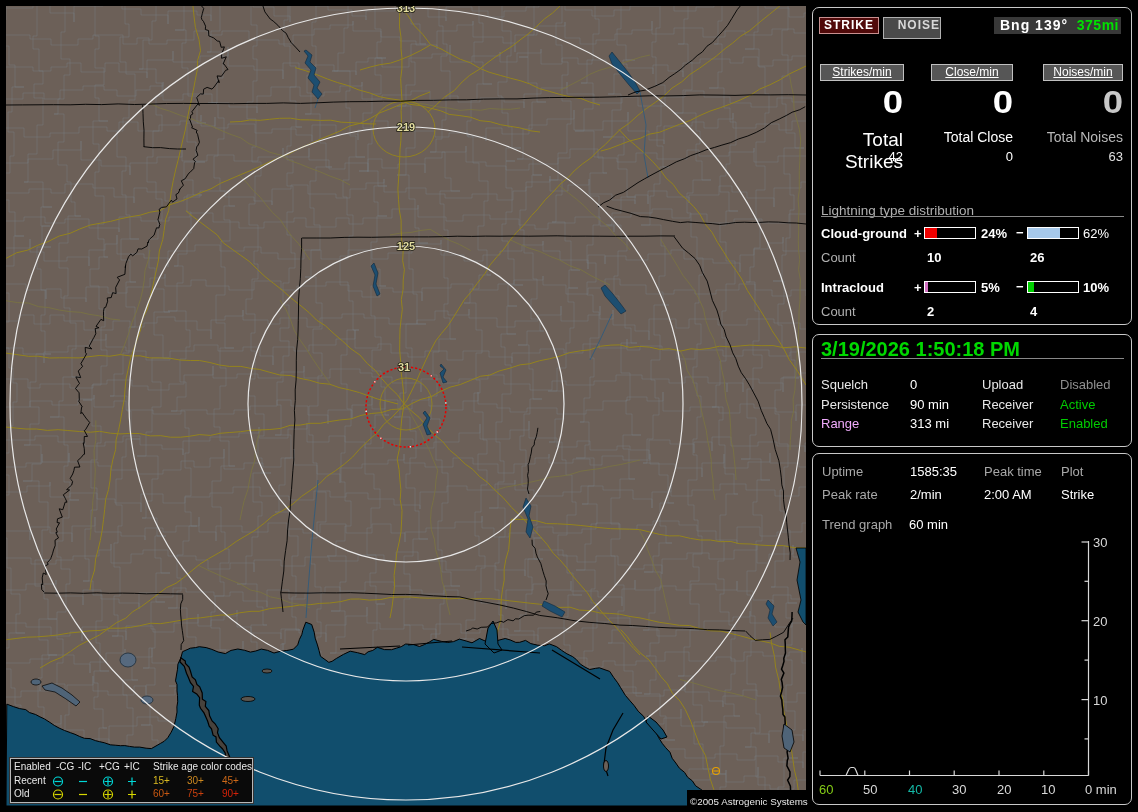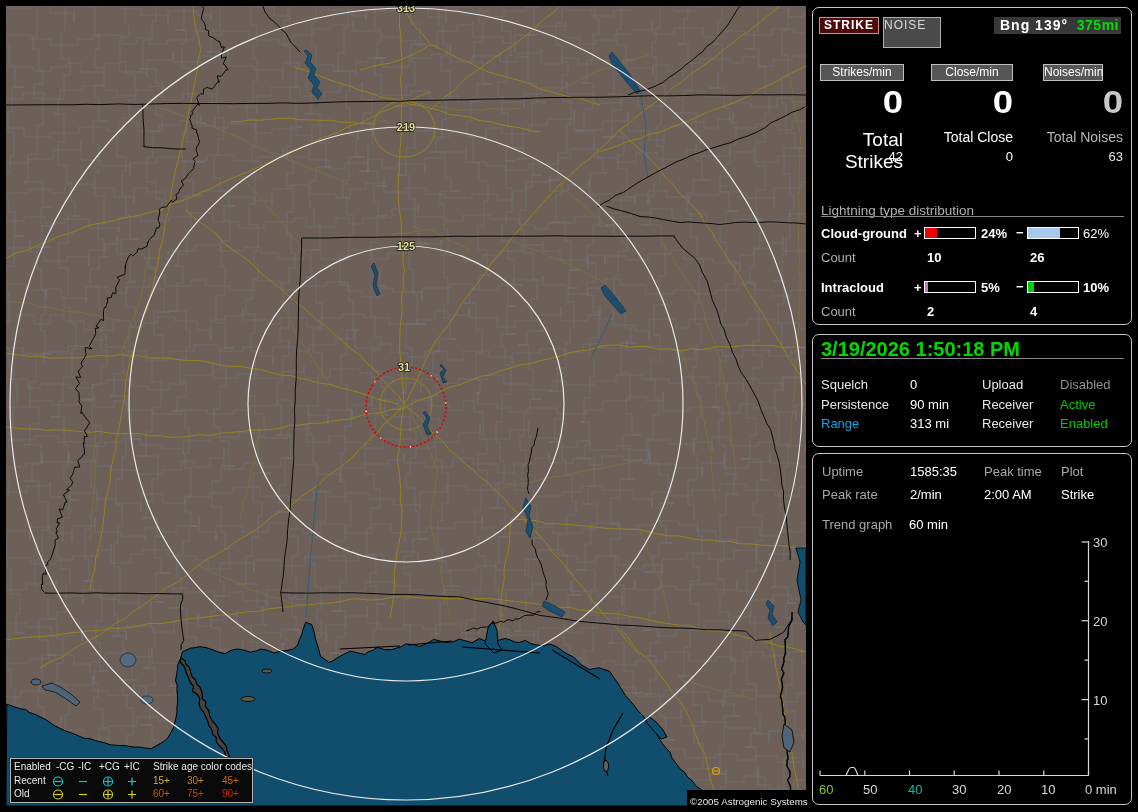--- a/index.html
+++ b/index.html
@@ -1,20 +1,20 @@
 <!DOCTYPE html>
 <html><head><meta charset="utf-8"><style>
 * { margin:0; padding:0; box-sizing:border-box; }
 html,body { width:1138px; height:812px; background:#000; overflow:hidden; }
 body { font-family:"Liberation Sans", sans-serif; position:relative; }
 .ab { position:absolute; }
 .panel { position:absolute; left:812px; width:320px; background:#000;
   border:1px solid #c8c8c8; border-radius:7px; }
 .btn { position:absolute; background:#565656; border:1px solid #c0c0c0;
-  color:#fff; text-align:center; font-size:12px; line-height:15px; height:17px; }
+  color:#fff; text-align:center; font-size:12px; line-height:15px; height:17px;text-decoration:underline; }
 .w { color:#fff; }
 .bar { position:absolute; width:52px; height:12px; border:1px solid #fff; background:#000; }
 .bar i { position:absolute; left:0; top:0; bottom:0; display:block; }
 .r13 { font-size:13px; }
 </style></head>
 <body>
 <div class="ab" style="left:6px;top:6px;width:800px;height:800px;background:#6c6058"></div>
 <svg width="800" height="800" viewBox="6 6 800 800" style="position:absolute;left:6px;top:6px">
 <rect x="6" y="6" width="800" height="800" fill="#6c6058"></rect>
 <path d="M6,8L33,8L33,4L50,4L50,13L74,13L74,22L74,6L103,6L103,0L122,0L122,9L141,9L141,15L168,15L168,24L168,11L197,11L197,15L211,15L211,21L211,4L238,4L238,-2L253,-2L253,7L274,7L274,16L290,16L290,22L290,5L315,5L315,-4L315,6L328,6L328,10L352,10L352,16L366,16L366,20L366,11L395,11L395,2L415,2L415,8L428,8L428,17L446,17L446,21L446,7L472,7L472,11L488,11L488,17L504,17L504,11L526,11L526,7L539,7L539,-2L565,-2L565,-8L565,10L592,10L592,16L614,16L614,10L630,10L630,6L659,6L659,2L674,2L674,-7L674,11L696,11L696,7L714,7L714,-2L740,-2L740,-6L740,4L765,4L765,8L789,8L789,17L804,17L804,13L818,13L818,22L818,11M6,35L30,35L30,39L51,39L51,45L78,45L78,39L93,39L93,35L123,35L123,44L137,44L137,38L149,38L149,44L167,44L167,40L194,40L194,31L208,31L208,35L222,35L222,31L249,31L249,40L279,40L279,44L293,44L293,35L314,35L314,29L330,29L330,25L353,25L353,21L353,31L381,31L381,37L400,37L400,41L416,41L416,45L437,45L437,49L437,31L457,31L457,25L473,25L473,21L473,37L503,37L503,43L515,43L515,52L515,35L537,35L537,26L565,26L565,22L565,38L580,38L580,44L596,44L596,40L615,40L615,34L632,34L632,30L652,30L652,21L652,34L674,34L674,28L703,28L703,37L725,37L725,31L745,31L745,35L772,35L772,29L794,29L794,33L814,33L814,29M6,67L33,67L33,71L51,71L51,67L67,67L67,63L81,63L81,72L105,72L105,63L119,63L119,72L147,72L147,78L147,60L173,60L173,51L173,62L200,62L200,56L228,56L228,47L228,66L254,66L254,70L283,70L283,79L283,63L299,63L299,69L315,69L315,65L334,65L334,71L356,71L356,75L356,62L368,62L368,58L382,58L382,67L409,67L409,58L432,58L432,54L450,54L450,45L450,62L472,62L472,56L500,56L500,52L500,62L517,62L517,53L541,53L541,49L541,64L562,64L562,58L578,58L578,64L592,64L592,60L606,60L606,64L627,64L627,68L653,68L653,74L653,65L668,65L668,71L683,71L683,77L683,63L700,63L700,59L730,59L730,63L743,63L743,57L758,57L758,66L773,66L773,60L792,60L792,56L814,56L814,60M6,99L23,99L23,93L44,93L44,99L60,99L60,90L83,90L83,86L104,86L104,90L117,90L117,96L136,96L136,90L150,90L150,86L163,86L163,82L163,100L183,100L183,94L212,94L212,103L229,103L229,107L257,107L257,113L257,96L271,96L271,87L300,87L300,96L324,96L324,92L340,92L340,86L362,86L362,82L362,99L382,99L382,95L411,95L411,91L430,91L430,100L446,100L446,96L458,96L458,102L480,102L480,98L504,98L504,102L524,102L524,108L524,94L541,94L541,88L567,88L567,82L567,94L594,94L594,103L622,103L622,97L638,97L638,106L665,106L665,97L685,97L685,91L704,91L704,97L730,97L730,103L751,103L751,107L777,107L777,98L792,98L792,102L817,102L817,96M6,128L24,128L24,137L50,137L50,133L79,133L79,127L107,127L107,131L119,131L119,122L138,122L138,131L159,131L159,125L180,125L180,121L201,121L201,115L201,126L215,126L215,117L215,128L228,128L228,124L255,124L255,133L272,133L272,129L296,129L296,135L312,135L312,141L312,125L336,125L336,134L358,134L358,140L358,130L371,130L371,121L388,121L388,127L406,127L406,131L435,131L435,137L449,137L449,133L468,133L468,137L486,137L486,141L486,128L502,128L502,134L529,134L529,125L547,125L547,119L574,119L574,110L574,130L603,130L603,121L628,121L628,112L628,131L649,131L649,140L664,140L664,144L664,126L692,126L692,122L704,122L704,128L718,128L718,119L733,119L733,113L733,128L756,128L756,124L779,124L779,130L792,130L792,121L810,121L810,130M6,163L28,163L28,159L53,159L53,150L81,150L81,141L81,160L101,160L101,166L130,166L130,175L130,163L157,163L157,157L182,157L182,148L182,161L207,161L207,155L234,155L234,161L258,161L258,157L283,157L283,148L283,157L309,157L309,148L309,160L329,160L329,169L345,169L345,163L368,163L368,172L368,159L382,159L382,168L398,168L398,164L425,164L425,173L425,158L442,158L442,152L466,152L466,146L466,162L486,162L486,166L506,166L506,170L529,170L529,164L558,164L558,158L570,158L570,149L598,149L598,158L617,158L617,162L636,162L636,153L657,153L657,159L687,159L687,150L699,150L699,156L729,156L729,152L754,152L754,148L754,162L778,162L778,156L807,156L807,152M6,193L29,193L29,189L51,189L51,193L65,193L65,184L93,184L93,188L114,188L114,197L134,197L134,203L134,188L147,188L147,192L165,192L165,201L184,201L184,197L200,197L200,191L225,191L225,197L254,197L254,201L272,201L272,205L272,189L291,189L291,185L308,185L308,194L336,194L336,198L350,198L350,189L366,189L366,183L384,183L384,179L384,192L406,192L406,188L426,188L426,194L445,194L445,198L472,198L472,194L497,194L497,200L513,200L513,191L526,191L526,182L550,182L550,176L550,191L568,191L568,185L589,185L589,179L589,194L612,194L612,200L635,200L635,204L635,195L648,195L648,204L648,191L667,191L667,197L689,197L689,203L689,195L719,195L719,186L732,186L732,192L747,192L747,198L774,198L774,207L774,188L801,188L801,182L827,182L827,191M6,221L24,221L24,217L45,217L45,223L65,223L65,219L89,219L89,228L119,228L119,232L119,217L141,217L141,221L169,221L169,217L190,217L190,213L213,213L213,222L239,222L239,228L264,228L264,222L294,222L294,218L306,218L306,227L336,227L336,218L349,218L349,224L363,224L363,218L392,218L392,209L418,209L418,205L418,217L446,217L446,221L463,221L463,215L490,215L490,219L519,219L519,225L535,225L535,229L548,229L548,223L575,223L575,217L600,217L600,226L614,226L614,232L614,217L631,217L631,213L652,213L652,209L672,209L672,218L690,218L690,214L707,214L707,223L734,223L734,219L762,219L762,223L789,223L789,214L810,214L810,208L810,219M6,248L30,248L30,239L30,252L44,252L44,261L67,261L67,257L89,257L89,266L89,250L105,250L105,244L117,244L117,235L117,254L144,254L144,258L168,258L168,267L168,251L195,251L195,245L220,245L220,251L244,251L244,247L261,247L261,253L278,253L278,259L304,259L304,250L321,250L321,259L348,259L348,250L372,250L372,259L388,259L388,253L412,253L412,244L441,244L441,240L441,255L464,255L464,261L483,261L483,255L500,255L500,251L522,251L522,245L543,245L543,241L543,251L560,251L560,260L588,260L588,269L588,255L605,255L605,264L605,256L626,256L626,260L648,260L648,254L671,254L671,250L684,250L684,259L713,259L713,263L740,263L740,272L740,255L754,255L754,249L768,249L768,243L783,243L783,237L783,251L812,251L812,255M6,284L26,284L26,290L46,290L46,299L46,289L61,289L61,298L86,298L86,302L86,287L108,287L108,293L127,293L127,287L150,287L150,278L165,278L165,274L165,286L191,286L191,280L206,280L206,286L229,286L229,290L254,290L254,281L281,281L281,290L297,290L297,286L326,286L326,282L348,282L348,291L362,291L362,297L380,297L380,288L393,288L393,292L422,292L422,301L422,288L451,288L451,284L473,284L473,290L498,290L498,284L514,284L514,280L543,280L543,276L543,285L566,285L566,294L588,294L588,288L605,288L605,279L620,279L620,285L646,285L646,294L674,294L674,290L695,290L695,294L716,294L716,290L739,290L739,284L755,284L755,290L772,290L772,296L791,296L791,290L806,290L806,296M6,321L19,321L19,315L34,315L34,324L50,324L50,315L64,315L64,321L84,321L84,330L113,330L113,321L130,321L130,327L144,327L144,323L157,323L157,317L175,317L175,321L197,321L197,330L211,330L211,339L211,320L225,320L225,316L243,316L243,310L243,320L268,320L268,324L280,324L280,318L307,318L307,327L320,327L320,318L342,318L342,314L364,314L364,318L389,318L389,324L417,324L417,320L435,320L435,311L448,311L448,315L469,315L469,309L469,318L497,318L497,327L515,327L515,321L538,321L538,315L561,315L561,306L561,321L588,321L588,315L600,315L600,306L600,319L613,319L613,310L613,325L635,325L635,331L649,331L649,340L649,319L676,319L676,328L689,328L689,319L718,319L718,325L747,325L747,319L774,319L774,323L800,323L800,329L813,329L813,338L813,320M6,348L23,348L23,354L44,354L44,363L44,352L68,352L68,346L90,346L90,340L106,340L106,334L106,347L126,347L126,351L146,351L146,360L170,360L170,351L194,351L194,345L218,345L218,351L243,351L243,347L260,347L260,356L273,356L273,365L273,347L294,347L294,351L309,351L309,345L336,345L336,339L355,339L355,330L355,348L378,348L378,344L391,344L391,353L408,353L408,357L425,357L425,351L447,351L447,360L463,360L463,351L489,351L489,357L512,357L512,363L512,353L540,353L540,349L564,349L564,353L583,353L583,344L599,344L599,348L627,348L627,339L627,350L640,350L640,346L662,346L662,350L677,350L677,359L695,359L695,350L723,350L723,356L743,356L743,350L769,350L769,356L790,356L790,352L808,352L808,348M6,379L28,379L28,388L40,388L40,384L70,384L70,388L93,388L93,384L107,384L107,380L132,380L132,386L148,386L148,390L169,390L169,384L184,384L184,375L213,375L213,366L213,378L237,378L237,374L258,374L258,378L281,378L281,372L304,372L304,366L304,378L330,378L330,369L360,369L360,373L372,373L372,377L392,377L392,383L421,383L421,392L421,379L442,379L442,383L459,383L459,379L488,379L488,375L504,375L504,384L530,384L530,390L552,390L552,381L566,381L566,385L594,385L594,381L616,381L616,375L642,375L642,379L669,379L669,383L685,383L685,377L708,377L708,383L727,383L727,392L727,383L743,383L743,392L743,379L759,379L759,383L783,383L783,392L783,377L800,377L800,373L828,373L828,369M6,407L30,407L30,401L52,401L52,405L78,405L78,399L94,399L94,395L94,407L114,407L114,401L126,401L126,410L153,410L153,414L181,414L181,410L207,410L207,414L234,414L234,410L250,410L250,406L277,406L277,400L291,400L291,406L308,406L308,415L328,415L328,424L328,410L352,410L352,419L352,405L372,405L372,396L372,409L385,409L385,400L398,400L398,409L412,409L412,400L429,400L429,396L429,406L449,406L449,410L463,410L463,401L478,401L478,392L478,404L497,404L497,408L510,408L510,412L527,412L527,408L557,408L557,414L586,414L586,410L603,410L603,401L627,401L627,397L647,397L647,401L663,401L663,392L663,411L690,411L690,407L719,407L719,413L740,413L740,404L754,404L754,408L776,408L776,412L796,412L796,421L796,405L812,405L812,401M6,440L35,440L35,436L58,436L58,442L85,442L85,446L105,446L105,442L123,442L123,436L140,436L140,445L162,445L162,449L183,449L183,455L183,441L210,441L210,437L239,437L239,433L259,433L259,427L259,438L288,438L288,429L307,429L307,423L307,442L329,442L329,436L345,436L345,442L365,442L365,448L383,448L383,439L413,439L413,448L434,448L434,442L459,442L459,433L480,433L480,424L480,439L510,439L510,430L529,430L529,421L529,438L557,438L557,447L577,447L577,441L590,441L590,450L617,450L617,446L630,446L630,450L649,450L649,459L649,440L670,440L670,444L694,444L694,453L694,442L712,442L712,451L712,437L731,437L731,446L758,446L758,442L777,442L777,446L805,446L805,452L805,443L831,443L831,439M6,467L26,467L26,463L42,463L42,454L42,462L69,462L69,453L69,462L98,462L98,466L111,466L111,470L137,470L137,474L163,474L163,470L181,470L181,461L194,461L194,467L210,467L210,458L224,458L224,449L224,469L244,469L244,463L263,463L263,467L281,467L281,458L294,458L294,449L294,465L317,465L317,474L340,474L340,483L340,468L362,468L362,464L388,464L388,460L404,460L404,454L404,463L425,463L425,467L453,467L453,458L473,458L473,464L498,464L498,473L514,473L514,464L535,464L535,458L549,458L549,454L549,463L573,463L573,459L590,459L590,465L602,465L602,456L623,456L623,460L650,460L650,454L650,464L675,464L675,468L702,468L702,477L702,463L724,463L724,454L724,468L748,468L748,462L770,462L770,453L770,463L799,463L799,467L824,467L824,476M6,492L27,492L27,486L50,486L50,482L50,497L70,497L70,493L97,493L97,499L115,499L115,503L141,503L141,512L141,494L163,494L163,503L185,503L185,497L210,497L210,493L233,493L233,487L260,487L260,496L289,496L289,500L314,500L314,491L330,491L330,497L346,497L346,493L368,493L368,499L394,499L394,505L420,505L420,509L420,492L447,492L447,486L467,486L467,490L495,490L495,484L515,484L515,480L515,490L534,490L534,496L563,496L563,492L581,492L581,486L603,486L603,490L633,490L633,499L652,499L652,508L652,492L671,492L671,483L671,496L692,496L692,490L720,490L720,484L746,484L746,490L775,490L775,496L799,496L799,487L820,487L820,483M6,531L30,531L30,540L30,527L50,527L50,533L72,533L72,542L72,526L95,526L95,517L95,532L121,532L121,536L145,536L145,540L145,528L163,528L163,532L176,532L176,526L199,526L199,517L199,532L216,532L216,541L216,526L242,526L242,532L268,532L268,523L287,523L287,529L303,529L303,533L320,533L320,524L346,524L346,533L372,533L372,524L391,524L391,533L405,533L405,542L405,532L426,532L426,528L455,528L455,522L482,522L482,516L482,528L494,528L494,537L509,537L509,533L537,533L537,527L553,527L553,533L582,533L582,529L596,529L596,523L619,523L619,529L637,529L637,525L653,525L653,521L679,521L679,525L697,525L697,531L716,531L716,540L737,540L737,544L737,527L760,527L760,536L777,536L777,532L802,532L802,523L820,523L820,514L820,532M6,558L31,558L31,564L56,564L56,560L73,560L73,556L99,556L99,550L111,550L111,544L111,563L131,563L131,554L143,554L143,550L168,550L168,556L196,556L196,560L208,560L208,569L230,569L230,563L254,563L254,572L254,560L281,560L281,566L305,566L305,557L329,557L329,561L358,561L358,555L384,555L384,561L396,561L396,552L418,552L418,561L446,561L446,570L476,570L476,566L496,566L496,570L525,570L525,576L525,559L539,559L539,550L563,550L563,556L577,556L577,562L596,562L596,556L618,556L618,565L630,565L630,569L644,569L644,565L662,565L662,574L662,559L687,559L687,553L709,553L709,559L734,559L734,550L757,550L757,544L757,563L769,563L769,554L793,554L793,545L793,557L821,557L821,563M6,590L26,590L26,584L56,584L56,580L56,596L83,596L83,605L83,590L101,590L101,599L119,599L119,603L139,603L139,609L139,593L157,593L157,597L173,597L173,588L186,588L186,592L214,592L214,596L230,596L230,592L243,592L243,601L267,601L267,607L267,590L289,590L289,599L305,599L305,593L325,593L325,587L340,587L340,591L365,591L365,582L394,582L394,586L410,586L410,590L422,590L422,594L444,594L444,590L458,590L458,599L481,599L481,603L506,603L506,609L506,590L533,590L533,584L547,584L547,590L571,590L571,581L571,591L598,591L598,597L622,597L622,606L622,589L635,589L635,580L635,590L660,590L660,586L676,586L676,590L691,590L691,584L716,584L716,590L737,590L737,581L737,591L753,591L753,600L773,600L773,604L773,595L791,595L791,599L807,599L807,593M6,623L26,623L26,627L51,627L51,636L70,636L70,632L82,632L82,641L82,627L108,627L108,631L126,631L126,640L126,626L153,626L153,632L174,632L174,623L198,623L198,614L198,626L211,626L211,620L224,620L224,616L237,616L237,610L237,627L251,627L251,633L281,633L281,639L281,629L299,629L299,633L326,633L326,642L326,625L346,625L346,616L367,616L367,607L367,623L380,623L380,629L404,629L404,625L423,625L423,629L436,629L436,638L436,624L461,624L461,633L480,633L480,629L508,629L508,635L538,635L538,641L538,628L566,628L566,632L582,632L582,628L597,628L597,622L609,622L609,618L630,618L630,627L657,627L657,636L676,636L676,630L704,630L704,621L733,621L733,617L750,617L750,611L750,623L775,623L775,627L792,627L792,623L809,623L809,629M6,663L30,663L30,659L49,659L49,655L74,655L74,664L90,664L90,673L90,662L106,662L106,653L125,653L125,649L125,657L152,657L152,648L152,663L178,663L178,672L178,663L193,663L193,659L215,659L215,650L243,650L243,641L243,661L257,661L257,652L283,652L283,643L283,662L295,662L295,668L324,668L324,662L354,662L354,671L375,671L375,665L388,665L388,671L401,671L401,665L417,665L417,669L445,669L445,660L474,660L474,669L490,669L490,665L519,665L519,671L548,671L548,677L548,658L564,658L564,649L564,658L587,658L587,667L603,667L603,661L615,661L615,665L636,665L636,661L665,661L665,652L689,652L689,661L716,661L716,657L731,657L731,661L744,661L744,652L763,652L763,656L789,656L789,652L802,652L802,648L802,663L814,663L814,659M6,697L21,697L21,691L40,691L40,682L40,691L67,691L67,685L93,685L93,676L93,691L108,691L108,695L134,695L134,686L146,686L146,695L175,695L175,689L192,689L192,685L216,685L216,681L216,697L231,697L231,693L250,693L250,687L266,687L266,696L286,696L286,687L307,687L307,683L307,695L332,695L332,689L354,689L354,685L375,685L375,694L398,694L398,700L425,700L425,691L441,691L441,700L467,700L467,709L467,696L481,696L481,692L498,692L498,683L498,696L520,696L520,705L541,705L541,711L541,698L553,698L553,702L569,702L569,711L569,697L593,697L593,706L593,696L619,696L619,687L636,687L636,696L664,696L664,690L685,690L685,681L685,692L709,692L709,701L723,701L723,707L723,696L743,696L743,690L757,690L757,696L784,696L784,702L797,702L797,693L818,693L818,697M6,731L23,731L23,740L23,728L45,728L45,724L61,724L61,715L61,730L84,730L84,739L109,739L109,743L109,726L137,726L137,717L158,717L158,721L181,721L181,727L204,727L204,736L224,736L224,730L239,730L239,739L239,728L265,728L265,737L292,737L292,746L292,728L309,728L309,737L328,737L328,743L328,726L347,726L347,732L367,732L367,728L388,728L388,724L412,724L412,730L441,730L441,724L468,724L468,718L497,718L497,727L515,727L515,718L534,718L534,712L534,728L559,728L559,724L575,724L575,733L593,733L593,739L593,729L619,729L619,725L634,725L634,734L651,734L651,740L651,724L664,724L664,718L681,718L681,709L681,726L704,726L704,722L726,722L726,728L755,728L755,734L769,734L769,743L769,731L787,731L787,735L803,735L803,741L803,730L822,730L822,724M6,757L24,757L24,761L50,761L50,755L71,755L71,761L86,761L86,755L105,755L105,764L126,764L126,758L146,758L146,754L161,754L161,758L178,758L178,762L197,762L197,766L197,754L226,754L226,763L242,763L242,754L265,754L265,760L285,760L285,751L302,751L302,747L325,747L325,756L354,756L354,765L354,752L381,752L381,758L410,758L410,767L410,751L423,751L423,742L423,755L439,755L439,746L461,746L461,755L479,755L479,761L499,761L499,765L523,765L523,774L523,755L540,755L540,751L559,751L559,742L559,753L580,753L580,744L604,744L604,740L604,755L631,755L631,759L649,759L649,765L649,753L666,753L666,749L685,749L685,758L715,758L715,754L737,754L737,760L755,760L755,756L778,756L778,762L803,762L803,768L803,752L831,752L831,743L831,757M6,782L30,782L30,791L43,791L43,797L43,780L60,780L60,771L60,784L82,784L82,778L109,778L109,769L109,785L138,785L138,794L138,779L154,779L154,770L154,785L183,785L183,789L202,789L202,798L202,785L231,785L231,791L256,791L256,782L272,782L272,778L290,778L290,769L290,785L304,785L304,779L327,779L327,788L355,788L355,792L376,792L376,798L376,784L404,784L404,775L422,775L422,781L438,781L438,772L465,772L465,778L484,778L484,772L502,772L502,778L520,778L520,772L548,772L548,778L576,778L576,774L590,774L590,768L590,784L612,784L612,780L630,780L630,771L630,782L659,782L659,776L681,776L681,780L710,780L710,774L726,774L726,770L726,782L744,782L744,776L758,776L758,767L758,785L770,785L770,789L794,789L794,780L820,780L820,784M6,6L6,20L0,20L0,46L9,46L9,65L15,65L15,87L24,87L12,87L12,112L8,112L8,132L14,132L14,156L10,156L10,173L1,173L1,200L-8,200L9,200L9,212L15,212L15,236L24,236L14,236L14,266L5,266L5,293L9,293L9,322L-0,322L-0,348L9,348L9,368L13,368L13,383L17,383L17,402L13,402L13,426L9,426L9,453L3,453L3,475L9,475L9,495L-0,495L-0,518L4,518L4,538L-2,538L7,538L7,568L11,568L11,594L20,594L20,614L16,614L16,633L25,633L9,633L9,648L0,648L0,669L-6,669L11,669L11,688L15,688L15,705L21,705L21,721L12,721L12,741L3,741L3,756L12,756L12,782L6,782L6,800L10,800L10,818L14,818M37,6L37,36L33,36L33,49L39,49L39,71L43,71L43,84L34,84L34,98L43,98L43,125L37,125L37,154L28,154L28,182L24,182L43,182L43,207L52,207L41,207L41,226L50,226L42,226L42,247L51,247L37,247L37,269L41,269L41,290L45,290L45,315L41,315L41,331L45,331L45,354L51,354L36,354L36,382L30,382L30,407L39,407L39,424L30,424L30,445L24,445L41,445L41,464L32,464L32,481L23,481L39,481L39,502L48,502L48,530L42,530L42,560L51,560L35,560L35,586L44,586L44,599L48,599L48,619L57,619L39,619L39,640L48,640L48,655L57,655L42,655L42,678L38,678L38,707L44,707L44,732L50,732L38,732L38,756L34,756L34,768L43,768L43,796L52,796L41,796L41,817L47,817M65,6L65,32L61,32L61,59L70,59L70,75L64,75L64,99L58,99L58,114L54,114L64,114L64,142L58,142L58,165L67,165L67,182L71,182L71,202L75,202L75,216L81,216L68,216L68,243L59,243L59,268L68,268L68,296L64,296L64,308L70,308L70,323L76,323L76,349L72,349L72,377L81,377L63,377L63,401L59,401L59,417L50,417L64,417L64,445L68,445L68,466L64,466L64,482L70,482L70,500L79,500L69,500L69,518L63,518L63,541L57,541L57,557L61,557L61,569L70,569L70,584L66,584L66,612L57,612L57,639L63,639L63,663L57,663L57,684L53,684L65,684L65,699L69,699L69,715L65,715L65,743L74,743L74,760L80,760L68,760L68,788L74,788L74,814L83,814L68,814M95,6L95,36L99,36L99,49L95,49L95,68L104,68L104,85L95,85L95,98L99,98L99,121L108,121L93,121L93,144L99,144L99,172L95,172L95,196L104,196L104,224L98,224L98,239L104,239L104,257L108,257L99,257L99,269L90,269L90,286L99,286L99,309L105,309L105,327L101,327L101,350L107,350L107,366L101,366L101,385L92,385L92,400L83,400L92,400L92,426L101,426L101,443L97,443L97,460L91,460L91,488L97,488L97,510L91,510L91,529L85,529L85,559L89,559L89,581L83,581L93,581L93,595L102,595L102,621L96,621L96,643L100,643L100,671L109,671L94,671L94,683L98,683L98,697L94,697L94,709L103,709L103,728L107,728L99,728L99,752L90,752L90,772L84,772L93,772L93,794L102,794L102,819L106,819M125,6L125,24L129,24L129,37L120,37L120,62L126,62L126,74L135,74L135,100L129,100L129,118L123,118L123,131L117,131L117,157L126,157L126,171L122,171L122,195L126,195L126,215L130,215L130,239L139,239L121,239L121,260L130,260L130,282L136,282L126,282L126,307L135,307L135,327L129,327L129,353L123,353L123,374L114,374L114,396L110,396L127,396L127,411L131,411L131,439L140,439L126,439L126,457L122,457L122,479L116,479L116,505L122,505L122,526L118,526L118,543L114,543L114,567L120,567L120,596L114,596L114,615L118,615L118,636L112,636L123,636L123,664L132,664L132,680L138,680L123,680L123,695L127,695L127,708L133,708L133,735L127,735L127,756L131,756L131,785L122,785L122,804L116,804L116,824L120,824M156,6L156,21L152,21L152,40L143,40L143,69L139,69L156,69L156,83L162,83L162,96L156,96L156,115L162,115L162,131L153,131L153,157L147,157L147,182L156,182L156,199L162,199L162,220L158,220L158,239L149,239L149,268L155,268L155,289L164,289L164,312L170,312L154,312L154,335L163,335L163,358L169,358L152,358L152,382L161,382L161,407L152,407L152,432L146,432L146,456L137,456L158,456L158,479L152,479L152,501L146,501L146,518L142,518L157,518L157,536L166,536L155,536L155,558L161,558L161,573L170,573L156,573L156,602L165,602L151,602L151,629L155,629L155,648L149,648L149,668L143,668L155,668L155,685L146,685L146,698L150,698L150,725L141,725L152,725L152,740L158,740L158,753L167,753L157,753L157,766L166,766L156,766L156,788L152,788L152,811L146,811M184,6L184,30L175,30L186,30L186,43L182,43L182,68L188,68L188,96L197,96L197,123L206,123L187,123L187,142L196,142L196,162L205,162L184,162L184,180L193,180L193,195L202,195L187,195L187,212L191,212L191,233L187,233L187,254L178,254L178,266L174,266L183,266L183,283L177,283L177,311L168,311L186,311L186,330L190,330L190,347L186,347L186,359L180,359L180,382L186,382L186,397L177,397L177,411L171,411L185,411L185,428L189,428L189,453L185,453L185,468L191,468L191,496L185,496L185,512L191,512L191,526L197,526L189,526L189,541L183,541L183,555L177,555L177,578L181,578L181,591L177,591L177,608L168,608L187,608L187,637L196,637L196,649L187,649L187,668L178,668L178,686L169,686L186,686L186,708L177,708L177,725L171,725L182,725L182,739L186,739L186,753L195,753L195,766L191,766L191,793L195,793L195,821L199,821L187,821M220,6L220,31L211,31L211,52L207,52L223,52L223,78L217,78L217,103L208,103L218,103L218,118L224,118L224,139L218,139L218,156L214,156L214,178L220,178L220,191L229,191L229,206L235,206L224,206L224,220L230,220L230,241L221,241L221,267L225,267L225,295L216,295L216,323L225,323L225,348L234,348L220,348L220,368L226,368L226,386L220,386L220,409L214,409L214,427L220,427L220,441L229,441L229,466L235,466L221,466L221,481L212,481L212,507L221,507L221,532L225,532L225,549L229,549L229,563L220,563L220,582L224,582L224,596L215,596L215,612L211,612L211,628L220,628L220,650L226,650L226,663L217,663L217,683L208,683L224,683L224,698L220,698L220,724L211,724L211,741L215,741L215,763L209,763L219,763L219,781L228,781L228,806L237,806L221,806M251,6L251,25L257,25L257,46L253,46L253,59L257,59L257,81L253,81L253,102L247,102L247,119L256,119L256,147L252,147L252,162L261,162L261,176L255,176L255,204L249,204L249,225L258,225L258,251L254,251L254,264L258,264L258,279L252,279L252,299L246,299L246,314L255,314L255,333L251,333L251,351L255,351L255,379L249,379L249,396L255,396L255,414L264,414L264,436L258,436L258,458L262,458L262,473L271,473L253,473L253,502L262,502L262,516L258,516L258,537L252,537L252,556L246,556L246,584L237,584L257,584L257,607L263,607L263,625L267,625L251,625L251,642L257,642L257,659L266,659L253,659L253,681L259,681L259,699L253,699L253,717L257,717L257,744L266,744L249,744L249,765L240,765L257,765L257,777L263,777L263,794L269,794L256,794L256,808L247,808M288,6L288,20L284,20L284,46L290,46L290,66L296,66L296,87L290,87L290,101L296,101L296,127L302,127L291,127L291,146L287,146L287,160L293,160L293,173L287,173L287,186L293,186L293,212L287,212L287,235L291,235L291,253L295,253L295,268L289,268L289,283L283,283L283,305L289,305L289,328L280,328L280,341L289,341L289,356L283,356L283,382L277,382L277,405L281,405L281,435L275,435L291,435L291,458L285,458L285,485L279,485L279,512L275,512L289,512L289,536L298,536L298,556L292,556L292,576L296,576L296,597L292,597L292,617L296,617L296,630L300,630L285,630L285,644L281,644L281,656L285,656L285,672L294,672L294,702L285,702L285,731L289,731L289,746L285,746L285,760L276,760L288,760L288,790L282,790L282,814L291,814M316,6L316,22L312,22L312,46L316,46L316,75L307,75L307,93L311,93L311,114L305,114L320,114L320,143L326,143L326,167L332,167L316,167L316,181L310,181L310,208L314,208L314,225L320,225L320,250L311,250L311,277L305,277L316,277L316,303L322,303L322,329L313,329L313,353L322,353L322,376L318,376L318,406L309,406L309,435L313,435L313,463L317,463L317,492L326,492L326,522L317,522L317,538L311,538L311,564L315,564L315,587L321,587L321,609L317,609L317,622L321,622L321,637L317,637L317,651L321,651L321,670L312,670L312,694L321,694L321,723L317,723L317,751L308,751L308,778L304,778L320,778L320,803L314,803L314,823L320,823M348,6L348,28L344,28L344,53L338,53L338,71L332,71L350,71L350,91L346,91L346,108L350,108L350,136L356,136L356,157L365,157L349,157L349,180L343,180L343,197L347,197L347,215L353,215L353,236L349,236L349,256L340,256L340,285L349,285L349,301L353,301L353,330L359,330L347,330L347,355L341,355L341,384L347,384L347,409L351,409L351,426L345,426L345,453L341,453L341,482L345,482L345,501L351,501L351,526L345,526L345,541L336,541L336,556L327,556L346,556L346,582L340,582L340,611L331,611L345,611L345,637L336,637L336,653L330,653L346,653L346,676L350,676L350,701L341,701L341,727L345,727L345,742L354,742L354,765L358,765L346,765L346,784L340,784L340,805L334,805L349,805L349,829L358,829L344,829M375,6L375,29L381,29L381,42L377,42L377,58L386,58L375,58L375,75L381,75L381,94L372,94L372,113L363,113L363,128L372,128L372,144L368,144L368,171L359,171L378,171L378,186L387,186L374,186L374,202L378,202L378,216L387,216L377,216L377,242L371,242L371,269L380,269L380,286L386,286L371,286L371,316L375,316L375,337L381,337L381,350L372,350L372,371L381,371L381,387L385,387L385,415L389,415L375,415L375,428L371,428L371,444L365,444L365,474L374,474L374,489L380,489L380,508L371,508L371,528L367,528L367,555L376,555L376,573L370,573L370,586L376,586L376,604L385,604L377,604L377,630L373,630L373,651L377,651L377,672L371,672L371,695L365,695L365,722L374,722L374,744L370,744L370,768L374,768L374,791L370,791L370,812L366,812M411,6L411,24L420,24L420,44L426,44L411,44L411,62L415,62L415,85L406,85L406,106L397,106L411,106L411,127L415,127L415,148L406,148L406,175L397,175L409,175L409,199L415,199L415,228L419,228L419,243L428,243L409,243L409,269L413,269L413,294L417,294L417,324L426,324L406,324L406,348L412,348L412,370L406,370L406,393L400,393L400,417L394,417L410,417L410,431L416,431L416,458L410,458L410,474L406,474L406,488L415,488L415,511L419,511L419,539L428,539L413,539L413,556L404,556L404,574L410,574L410,599L404,599L404,625L410,625L410,645L416,645L416,672L425,672L406,672L406,688L397,688L413,688L413,702L409,702L409,722L403,722L403,738L412,738L412,754L416,754L416,776L412,776L412,803L416,803L416,822L410,822M439,6L439,26L443,26L443,44L447,44L447,56L441,56L441,71L450,71L450,100L446,100L446,120L442,120L442,139L436,139L436,152L430,152L445,152L445,178L451,178L451,191L460,191L440,191L440,204L444,204L444,230L448,230L448,253L444,253L444,278L448,278L448,304L444,304L444,318L450,318L450,339L456,339L439,339L439,352L433,352L433,375L437,375L437,396L431,396L431,419L427,419L440,419L440,432L436,432L436,460L442,460L442,473L448,473L448,503L442,503L442,521L438,521L438,550L442,550L442,572L451,572L451,586L460,586L444,586L444,604L440,604L440,634L431,634L431,647L427,647L441,647L441,667L445,667L445,680L449,680L449,705L443,705L443,723L452,723L452,737L461,737L439,737L439,755L433,755L433,778L437,778L437,805L446,805L446,820L440,820M479,6L479,23L483,23L483,42L474,42L474,62L483,62L483,84L492,84L477,84L477,100L471,100L471,121L467,121L467,136L473,136L473,163L479,163L479,181L488,181L488,201L484,201L484,226L478,226L478,250L487,250L487,275L491,275L479,275L479,289L470,289L470,303L464,303L476,303L476,330L482,330L482,353L476,353L476,380L480,380L480,393L474,393L474,412L483,412L483,440L487,440L487,454L478,454L478,470L487,470L487,485L481,485L481,512L475,512L475,536L479,536L479,556L485,556L485,568L481,568L481,592L475,592L475,620L466,620L466,639L460,639L474,639L474,653L480,653L480,668L476,668L476,685L480,685L480,698L474,698L474,712L465,712L477,712L477,738L481,738L481,764L472,764L472,792L466,792L477,792L477,818L473,818M502,6L502,31L511,31L511,56L507,56L507,82L498,82L498,96L502,96L502,113L508,113L508,127L512,127L512,148L521,148L506,148L506,161L515,161L506,161L506,188L512,188L512,212L506,212L506,224L502,224L502,241L508,241L508,259L514,259L514,285L523,285L508,285L508,306L517,306L507,306L507,334L516,334L501,334L501,347L505,347L505,365L511,365L511,394L502,394L502,422L496,422L496,442L500,442L500,461L504,461L504,482L498,482L498,508L489,508L505,508L505,537L499,537L499,563L495,563L495,590L499,590L499,615L503,615L503,637L509,637L509,653L518,653L502,653L502,672L508,672L508,696L512,696L512,725L516,725L502,725L502,744L506,744L506,758L497,758L497,775L506,775L506,796L510,796L510,821L519,821L504,821M534,6L534,35L528,35L528,57L519,57L528,57L528,83L537,83L537,102L546,102L532,102L532,129L523,129L523,159L517,159L533,159L533,175L542,175L532,175L532,187L526,187L526,210L520,210L520,230L524,230L524,253L533,253L533,279L537,279L537,299L531,299L531,319L540,319L540,331L544,331L527,331L527,345L518,345L529,345L529,369L533,369L533,399L542,399L530,399L530,414L524,414L524,436L520,436L520,450L526,450L526,466L522,466L522,486L528,486L528,505L537,505L537,525L533,525L533,538L542,538L534,538L534,559L543,559L528,559L528,577L532,577L532,594L526,594L526,615L520,615L520,631L514,631L534,631L534,656L538,656L538,670L534,670L534,690L525,690L525,719L534,719L534,746L543,746L530,746L530,768L539,768L539,794L530,794L530,815L521,815M562,6L562,23L556,23L556,45L562,45L562,62L568,62L568,75L562,75L562,101L571,101L571,124L567,124L567,153L558,153L558,180L549,180L562,180L562,195L556,195L556,222L552,222L565,222L565,241L571,241L571,270L580,270L569,270L569,288L578,288L568,288L568,302L574,302L574,328L570,328L570,343L566,343L566,368L557,368L557,391L548,391L564,391L564,419L555,419L555,442L549,442L562,442L562,460L566,460L566,475L572,475L572,502L576,502L576,515L567,515L567,535L558,535L558,555L567,555L567,573L573,573L573,595L582,595L568,595L568,617L564,617L564,645L570,645L570,675L561,675L561,693L565,693L565,710L561,710L561,722L552,722L565,722L565,740L569,740L569,769L565,769L565,791L569,791L569,820L578,820L562,820M595,6L595,19L599,19L599,34L593,34L593,60L587,60L587,83L581,83L593,83L593,109L584,109L584,131L575,131L594,131L594,157L603,157L603,173L607,173L590,173L590,196L599,196L599,225L593,225L593,245L587,245L587,263L596,263L596,282L587,282L587,295L593,295L593,312L599,312L599,338L590,338L590,358L594,358L594,377L590,377L590,398L584,398L584,422L580,422L589,422L589,445L585,445L585,458L576,458L594,458L594,486L588,486L588,504L582,504L597,504L597,524L591,524L591,544L585,544L585,570L576,570L595,570L595,589L591,589L591,603L597,603L597,623L593,623L593,651L584,651L584,673L593,673L593,700L584,700L584,724L588,724L588,752L582,752L582,778L588,778L588,793L584,793L584,816L588,816M621,6L621,29L617,29L617,45L626,45L626,60L635,60L623,60L623,74L614,74L614,94L608,94L621,94L621,110L612,110L612,137L603,137L624,137L624,155L618,155L618,169L627,169L627,197L636,197L621,197L621,213L612,213L612,225L606,225L621,225L621,238L627,238L627,251L618,251L618,276L614,276L614,296L608,296L619,296L619,309L625,309L625,328L631,328L631,343L637,343L621,343L621,373L630,373L630,400L626,400L626,414L632,414L632,435L641,435L623,435L623,449L629,449L629,479L635,479L620,479L620,498L611,498L611,524L620,524L620,539L611,539L611,556L615,556L615,585L624,585L624,611L618,611L618,630L612,630L612,643L608,643L624,643L624,671L633,671L633,693L642,693L625,693L625,722L629,722L629,744L638,744L623,744L623,757L617,757L617,773L626,773L626,800L632,800L632,820L623,820M660,6L660,28L656,28L656,42L652,42L652,57L656,57L656,85L665,85L665,98L661,98L661,126L657,126L657,146L663,146L663,167L669,167L660,167L660,184L654,184L654,196L650,196L650,225L641,225L661,225L661,246L665,246L665,276L659,276L659,292L663,292L663,305L669,305L654,305L654,335L660,335L660,360L651,360L651,380L655,380L655,398L659,398L659,415L653,415L653,439L647,439L647,463L643,463L659,463L659,475L668,475L668,503L674,503L660,503L660,526L666,526L666,543L672,543L659,543L659,556L653,556L653,572L644,572L661,572L661,588L655,588L655,613L649,613L649,630L643,630L659,630L659,643L650,643L650,656L646,656L656,656L656,680L650,680L650,694L644,694L660,694L660,716L666,716L666,740L675,740L660,740L660,768L664,768L664,788L655,788L655,806L664,806M688,6L688,19L684,19L684,44L678,44L688,44L688,62L692,62L692,90L683,90L683,113L674,113L696,113L696,131L700,131L700,144L696,144L696,161L702,161L702,180L711,180L693,180L693,193L687,193L687,213L691,213L691,237L697,237L697,258L703,258L703,275L699,275L699,303L695,303L695,324L701,324L701,344L697,344L697,367L693,367L693,383L697,383L697,396L701,396L701,417L697,417L697,439L693,439L693,455L697,455L697,480L688,480L688,505L694,505L694,520L698,520L698,536L702,536L702,554L693,554L693,567L699,567L699,581L690,581L690,604L699,604L699,630L690,630L690,647L684,647L684,676L678,676L693,676L693,705L702,705L702,722L708,722L694,722L694,744L703,744L703,769L712,769L689,769L689,790L698,790L698,804L694,804L694,820L690,820M722,6L722,21L718,21L718,44L714,44L722,44L722,72L718,72L718,88L709,88L724,88L724,108L730,108L730,122L736,122L736,145L730,145L730,164L726,164L726,176L720,176L720,192L729,192L729,211L738,211L726,211L726,225L720,225L720,242L726,242L726,261L735,261L735,284L726,284L726,311L722,311L722,338L726,338L726,361L720,361L720,385L716,385L716,407L712,407L723,407L723,420L719,420L719,445L725,445L725,474L734,474L734,494L738,494L726,494L726,515L720,515L720,541L724,541L724,561L718,561L718,579L724,579L724,594L720,594L720,612L729,612L729,625L735,625L735,639L731,639L731,659L735,659L735,674L731,674L731,690L725,690L725,704L734,704L734,716L740,716L724,716L724,746L720,746L720,774L711,774L726,774L726,787L720,787L720,803L724,803L724,829L718,829M758,6L758,32L754,32L754,49L745,49L759,49L759,67L765,67L765,94L769,94L769,113L765,113L765,142L756,142L756,166L765,166L765,190L756,190L756,220L760,220L760,248L754,248L754,267L750,267L750,282L746,282L755,282L755,311L759,311L759,341L753,341L753,355L762,355L762,368L753,368L753,389L747,389L747,418L756,418L756,435L750,435L750,459L741,459L761,459L761,480L770,480L757,480L757,502L753,502L753,515L762,515L762,541L756,541L756,571L747,571L747,595L751,595L751,616L755,616L755,641L751,641L751,656L747,656L747,684L756,684L756,714L760,714L760,733L751,733L751,747L745,747L756,747L756,777L765,777L765,796L759,796L759,818L765,818M788,6L788,30L782,30L782,55L788,55L788,76L782,76L782,104L786,104L786,133L795,133L795,148L804,148L784,148L784,174L790,174L790,195L794,195L794,210L790,210L790,238L786,238L786,255L782,255L782,281L773,281L784,281L784,304L778,304L778,325L782,325L782,348L791,348L791,360L795,360L795,378L799,378L781,378L781,390L775,390L775,414L779,414L779,444L788,444L788,467L784,467L784,490L780,490L780,511L784,511L784,530L790,530L790,546L784,546L784,561L775,561L775,587L771,587L788,587L788,603L797,603L786,603L786,618L792,618L792,645L786,645L786,660L792,660L792,685L786,685L786,711L795,711L795,730L789,730L789,758L798,758L784,758L784,787L778,787L778,800L772,800L788,800L788,813L784,813" fill="none" stroke="#79828a" stroke-width="0.65" opacity="0.62"></path>
@@ -135,28 +135,28 @@
  <div class="ab" style="left:211px;top:16px;color:#cc6818">45+</div>
  <div class="ab" style="left:142px;top:29px;color:#c85812">60+</div>
  <div class="ab" style="left:176px;top:29px;color:#c8400e">75+</div>
  <div class="ab" style="left:211px;top:29px;color:#d42208">90+</div>
 </div>
 
 <div class="ab" style="left:687px;top:790px;height:16px;background:#000;color:#e8e8e8;font-size:9.8px;line-height:16px;white-space:nowrap;padding:4px 3px">©2005 Astrogenic Systems</div>
 
 <div class="panel" style="top:7px;height:318px"></div>
 <div class="ab" style="left:819px;top:17px;width:60px;height:17px;background:#500a0a;border:1px solid #c89090;color:#fff;font-weight:bold;font-size:12px;line-height:15px;text-align:center;letter-spacing:1px">STRIKE</div>
-<div class="ab" style="left:883px;top:17px;width:58px;height:31px;background:#4a4a4a;border:1px solid #b0b0b0;color:#d8d8d8;font-weight:normal;font-size:12px;line-height:15px;text-align:left;letter-spacing:1px">NOISE</div>
+<div class="ab" style="left:883px;top:17px;width:58px;height:22px;background:#4a4a4a;border:1px solid #b0b0b0;color:#d8d8d8;font-weight:bold;font-size:12px;line-height:15px;text-align:right;letter-spacing:1px">NOISE</div>
 <div class="ab" style="left:994px;top:17px;width:127px;height:17px;background:#383838;font-weight:bold;font-size:14px;line-height:17px">
     <span class="w" style="position:absolute;left:6px;letter-spacing:1px">Bng 139°</span>
     <span style="position:absolute;right:2px;color:#00e000;letter-spacing:0.5px">375mi</span>
   </div>
 <div class="btn" style="left:820px;top:64px;width:84px">Strikes/min</div>
 <div class="btn" style="left:931px;top:64px;width:82px">Close/min</div>
-<div class="btn" style="left:1043px;top:64px;width:60px">Noises/min</div>
+<div class="btn" style="left:1043px;top:64px;width:80px">Noises/min</div>
 <div class="ab w" style="left:803px;top:85px;width:100px;text-align:right;font-size:31px;font-weight:bold;transform:scaleX(1.18);transform-origin:100% 50%">0</div>
 <div class="ab w" style="left:913px;top:85px;width:100px;text-align:right;font-size:31px;font-weight:bold;transform:scaleX(1.18);transform-origin:100% 50%">0</div>
 <div class="ab" style="left:1023px;top:85px;width:100px;text-align:right;font-size:31px;font-weight:bold;color:#c8c8c8;transform:scaleX(1.18);transform-origin:100% 50%">0</div>
 <div class="ab w" style="left:803px;top:129px;width:100px;text-align:right;font-size:19px">Total Strikes</div>
 <div class="ab w" style="left:913px;top:129px;width:100px;text-align:right;font-size:14px">Total Close</div>
 <div class="ab" style="left:1023px;top:129px;width:100px;text-align:right;color:#b8b8b8;font-size:14px">Total Noises</div>
 <div class="ab w r13" style="left:803px;top:149px;width:100px;text-align:right">42</div>
 <div class="ab w r13" style="left:913px;top:149px;width:100px;text-align:right">0</div>
 <div class="ab r13" style="left:1023px;top:149px;width:100px;text-align:right;color:#e0e0e0">63</div>
 <div class="ab" style="left:821px;top:203px;color:#b0b0b0;font-size:13.5px">Lightning type distribution</div>
@@ -194,21 +194,21 @@
 <div class="ab" style="left:821px;top:338px;font-size:20px;font-weight:bold;color:#00d800">3/19/2026 1:50:18 PM</div>
 <div class="ab" style="left:821px;top:358px;width:303px;height:1px;background:#888"></div>
 <div class="ab r13" style="left:821px;top:377px;color:#e8e8e8">Squelch</div>
 <div class="ab w r13" style="left:910px;top:377px">0</div>
 <div class="ab r13" style="left:982px;top:377px;color:#e8e8e8">Upload</div>
 <div class="ab r13" style="left:1060px;top:377px;color:#909090">Disabled</div>
 <div class="ab r13" style="left:821px;top:397px;color:#e8e8e8">Persistence</div>
 <div class="ab w r13" style="left:910px;top:397px">90 min</div>
 <div class="ab r13" style="left:982px;top:397px;color:#e8e8e8">Receiver</div>
 <div class="ab r13" style="left:1060px;top:397px;color:#00cc00">Active</div>
-<div class="ab r13" style="left:821px;top:416px;color:#0ea5e9">Range</div>
+<div class="ab r13" style="left:821px;top:416px;color:#f0abfc">Range</div>
 <div class="ab w r13" style="left:910px;top:416px">313 mi</div>
 <div class="ab r13" style="left:982px;top:416px;color:#e8e8e8">Receiver</div>
 <div class="ab r13" style="left:1060px;top:416px;color:#00cc00">Enabled</div>
 
 <div class="panel" style="top:453px;height:352px"></div>
 <div class="ab r13" style="left:822px;top:464px;color:#a8a8a8">Uptime</div>
 <div class="ab w r13" style="left:910px;top:464px">1585:35</div>
 <div class="ab r13" style="left:984px;top:464px;color:#a8a8a8">Peak time</div>
 <div class="ab r13" style="left:1061px;top:464px;color:#a8a8a8">Plot</div>
 <div class="ab r13" style="left:822px;top:487px;color:#a8a8a8">Peak rate</div>

